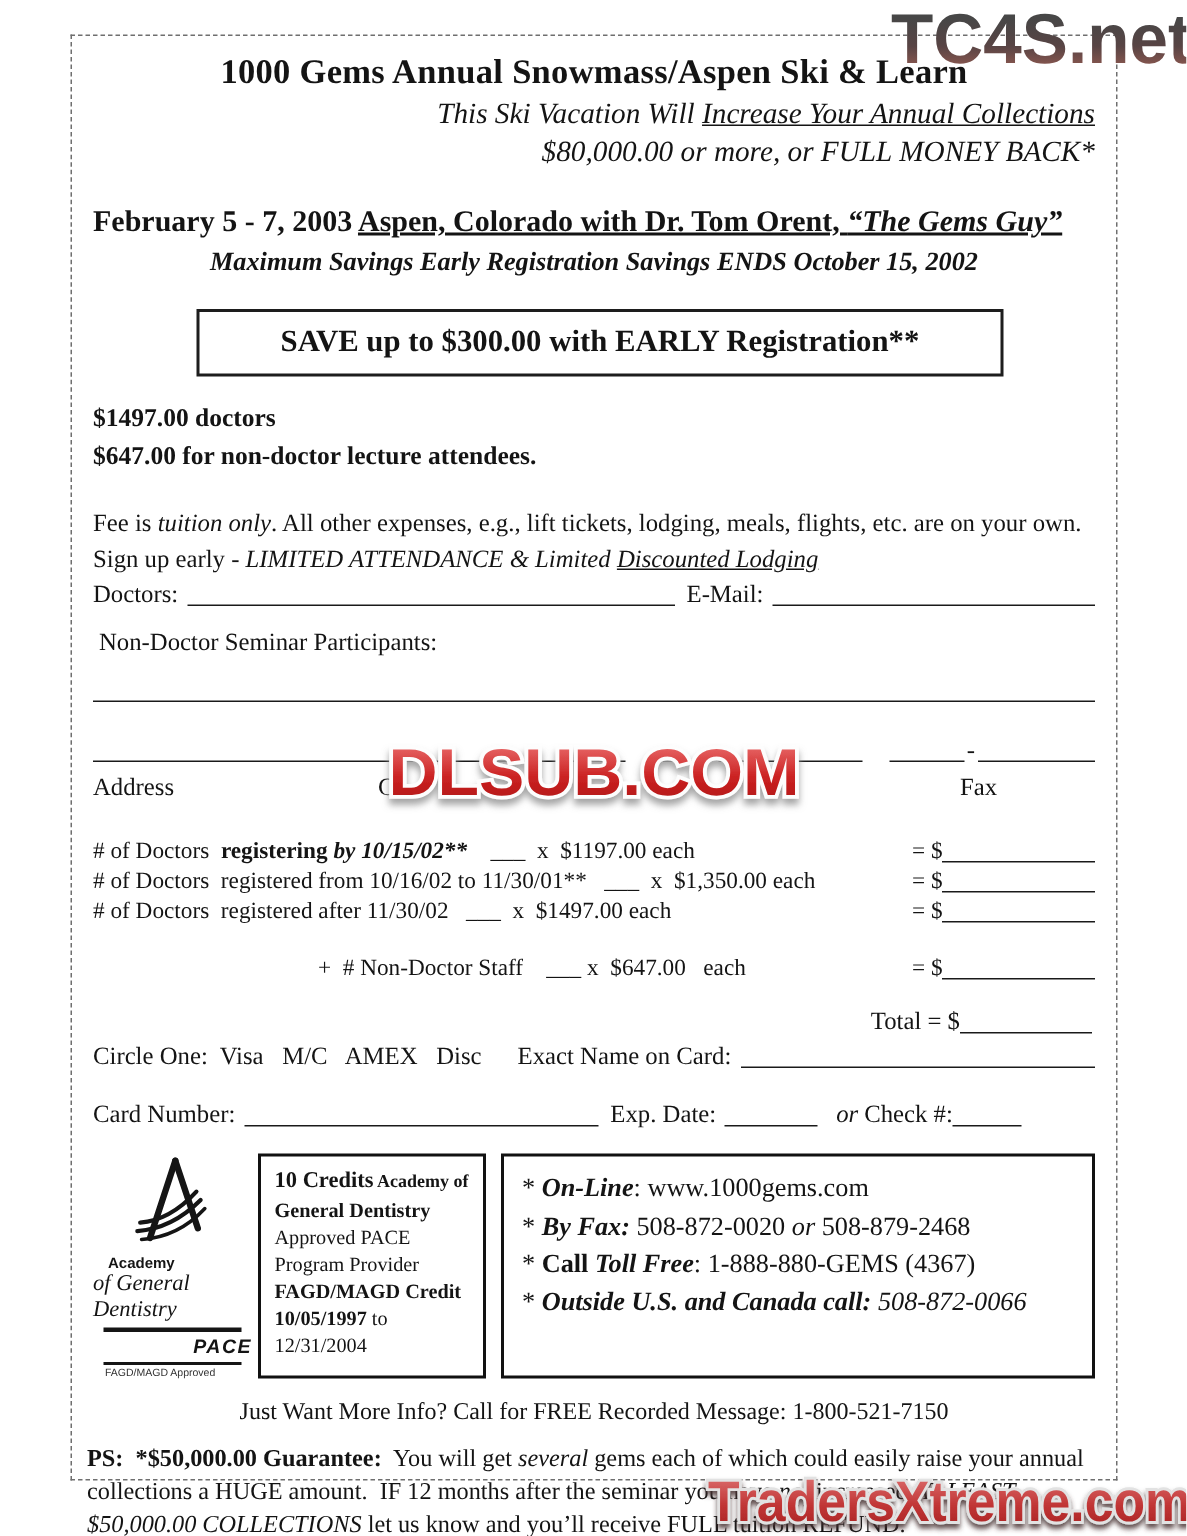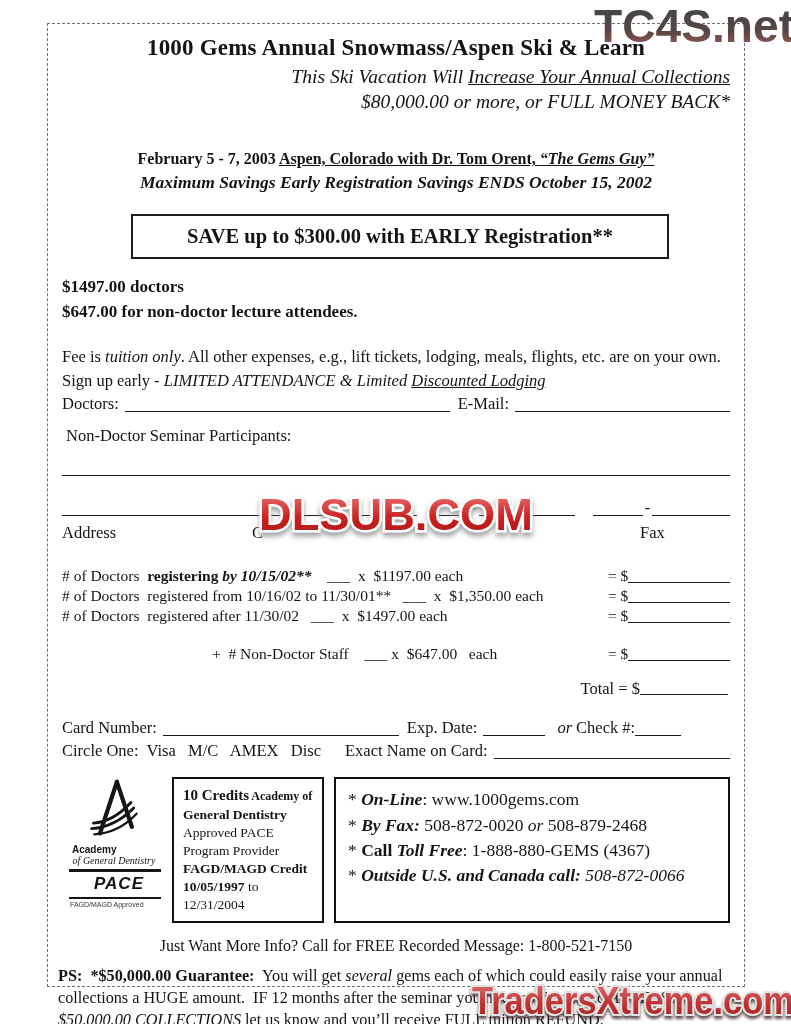--- a/index.html
+++ b/index.html
@@ -4,21 +4,21 @@
 <style>
   html,body{margin:0;padding:0;background:#ffffff;}
   .page{position:relative;width:791px;height:1024px;background:#fff;overflow:hidden;
         font-family:"Liberation Serif",serif;color:#141414;}
   .doc{position:absolute;left:47px;top:23px;width:698px;height:964px;box-sizing:border-box;
        border:1.4px dashed #6f6f6f;padding:0 14px;}
   .b{font-weight:bold}.it{font-style:italic}.u{text-decoration:underline}
   .title{margin-top:10px;text-align:center;font-weight:bold;font-size:23px;line-height:1.2;letter-spacing:.2px}
   .subtitle{margin-top:3px;text-align:right;font-style:italic;font-size:19.5px;line-height:1.25}
   .sub2{margin-top:1px;text-align:right;font-style:italic;font-size:19.5px;line-height:1.25}
-  .dateline{margin-top:35px;text-align:center;font-weight:bold;font-size:16px;line-height:1.25}
+  .dateline{margin-top:22px;text-align:left;font-weight:bold;font-size:20px;line-height:1.25}
   .maxline{margin-top:3px;text-align:center;font-weight:bold;font-style:italic;font-size:17.5px;line-height:1.25}
   .savebox{margin:20px auto 0 69px;width:538px;box-sizing:border-box;border:2px solid #1d1d1d;
            text-align:center;font-weight:bold;font-size:20.5px;padding:9px 16px;}
   .price1{margin-top:17px;font-weight:bold;font-size:17px;line-height:1.25}
   .price2{margin-top:4px;font-weight:bold;font-size:17px;line-height:1.25}
   .feepara{margin:22px 0 0 0;font-size:16.5px;line-height:1.5;width:670px;white-space:pre-wrap}
   .frow{display:flex;align-items:flex-end;font-size:16.5px}
   .blank{display:inline-block;border-bottom:1.4px solid #1a1a1a;height:15px;margin-bottom:2px}
   .fgrow{flex:1}
   .ml4{margin-left:4px}.ml6{margin-left:6px}.ml8{margin-left:8px}
@@ -32,29 +32,29 @@
   .lineb{margin-top:20px}
   .labels{position:relative;height:22px;margin-top:3px;font-size:16.5px}
   .labels span{position:absolute;top:2px}
   .lab-address{left:0}.lab-city{left:190px}.lab-fax{left:578px}
   .regrow{display:flex;align-items:flex-end;font-size:15.5px;margin-top:2px}
   .regrow.first{margin-top:24px}
   .regleft{flex:1;white-space:pre}
   .regright{width:122px;display:flex;align-items:flex-end;white-space:pre}
   .staffrow{margin-top:20px}
   .staffpad{padding-left:150px}
-  .totalrow{display:flex;justify-content:flex-end;font-size:16.5px;margin-top:16px;padding-right:2px}
+  .totalrow{display:flex;justify-content:flex-end;align-items:flex-end;font-size:16.5px;margin-top:16px;padding-right:2px}
   .circlerow{margin-top:3px;white-space:pre}
   .cardrow{margin-top:19px;white-space:pre}
   .boxes{display:flex;align-items:stretch;margin-top:16px}
   .agd{width:106px;text-align:center;padding-top:2px;font-family:"Liberation Sans",sans-serif}
   .agd-academy{font-weight:bold;font-size:10px;margin-top:1px;text-align:left;padding-left:10px}
-  .agd-of{font-family:"Liberation Serif",serif;font-style:italic;font-size:10px;text-align:center;padding-right:2px}
+  .agd-of{font-family:"Liberation Serif",serif;font-style:italic;font-size:15px;text-align:left;padding-right:2px}
   .agd-rule{height:2.5px;background:#151515;width:92px;margin:3px auto 2px auto}
-  .agd-pace{font-weight:bold;font-style:italic;font-size:17px;letter-spacing:1px;text-align:center;padding-left:8px}
+  .agd-pace{font-weight:bold;font-style:italic;font-size:13px;letter-spacing:1px;text-align:right;padding-left:8px}
   .agd-approved{font-size:7px;color:#333;text-align:left;padding-left:8px;margin-top:2px}
   .credits{width:152px;box-sizing:border-box;border:2px solid #111;margin-left:4px;
            padding:7px 9px;font-size:13.5px;line-height:1.33}
   .fs15{font-size:15px}.fs12{font-size:12px}
   .contactbox{flex:1;box-sizing:border-box;border:2.5px solid #111;margin-left:10px;
               padding:8px 12px 6px 12px;font-size:17.5px;line-height:1.45}
   .cline{white-space:pre}
   .infoline{margin-top:14px;text-align:center;font-size:16px}
   .ps{margin:10px 0 0 -4px;width:682px;font-size:16.2px;line-height:1.36;white-space:pre-wrap}
   .wm{position:absolute;pointer-events:none}
@@ -125,34 +125,34 @@
     <div class="regrow staffrow">
       <div class="regleft staffpad">+  # Non-Doctor Staff    ___ x  $647.00   each</div>
       <div class="regright"><span>= $</span><span class="blank fgrow"></span></div>
     </div>
 
     <div class="totalrow">
         <span>Total = $</span>
         <span class="blank w88"></span>
       </div>
 
+    <div class="frow circlerow">
+      <span>Circle One:  Visa   M/C   AMEX   Disc</span>
+      <span class="ml24">Exact Name on Card:</span>
+      <span class="blank fgrow ml6"></span>
+    </div>
+
     <div class="frow cardrow">
       <span>Card Number:</span>
       <span class="blank w236 ml6"></span>
       <span class="ml8">Exp. Date:</span>
       <span class="blank w62 ml6"></span>
       <span class="it ml12">or</span>
       <span class="ml4">Check #:</span>
       <span class="blank w46"></span>
-    </div>
-
-    <div class="frow circlerow">
-      <span>Circle One:  Visa   M/C   AMEX   Disc</span>
-      <span class="ml24">Exact Name on Card:</span>
-      <span class="blank fgrow ml6"></span>
     </div>
 
     <div class="boxes">
       <div class="agd">
         <svg width="58" height="60" viewBox="0 0 58 64">
           <g stroke="#151515" fill="none" stroke-linecap="round">
             <path d="M31 3 L13 58" stroke-width="4.5"></path>
             <path d="M31 3 L47 51" stroke-width="4.5"></path>
             <path d="M6 47 C 20 46 34 38 46 25" stroke-width="3"></path>
             <path d="M4 53 C 20 52 36 44 49 31" stroke-width="3"></path>

